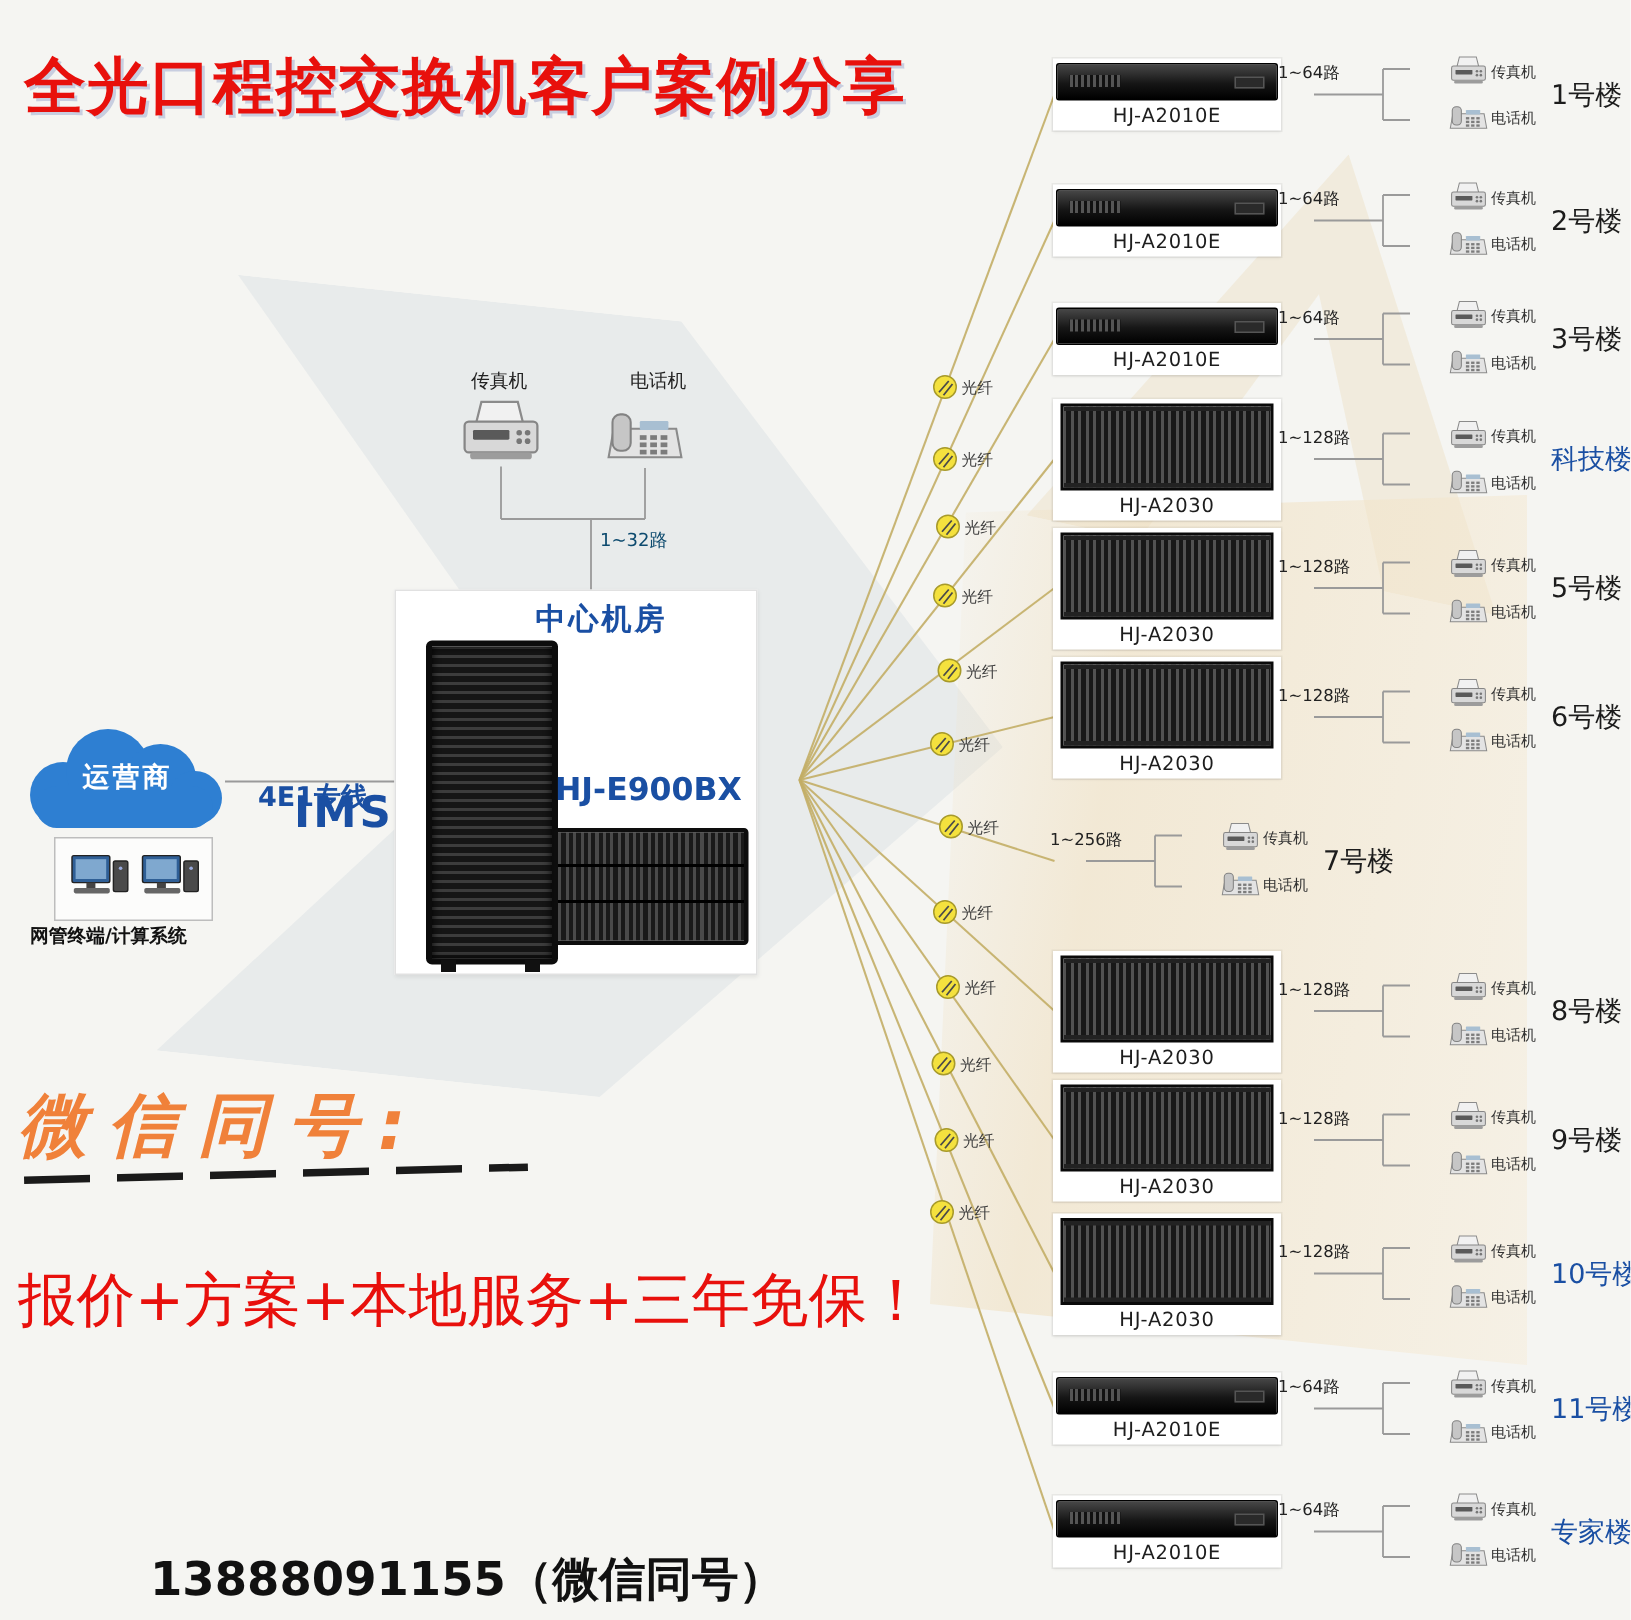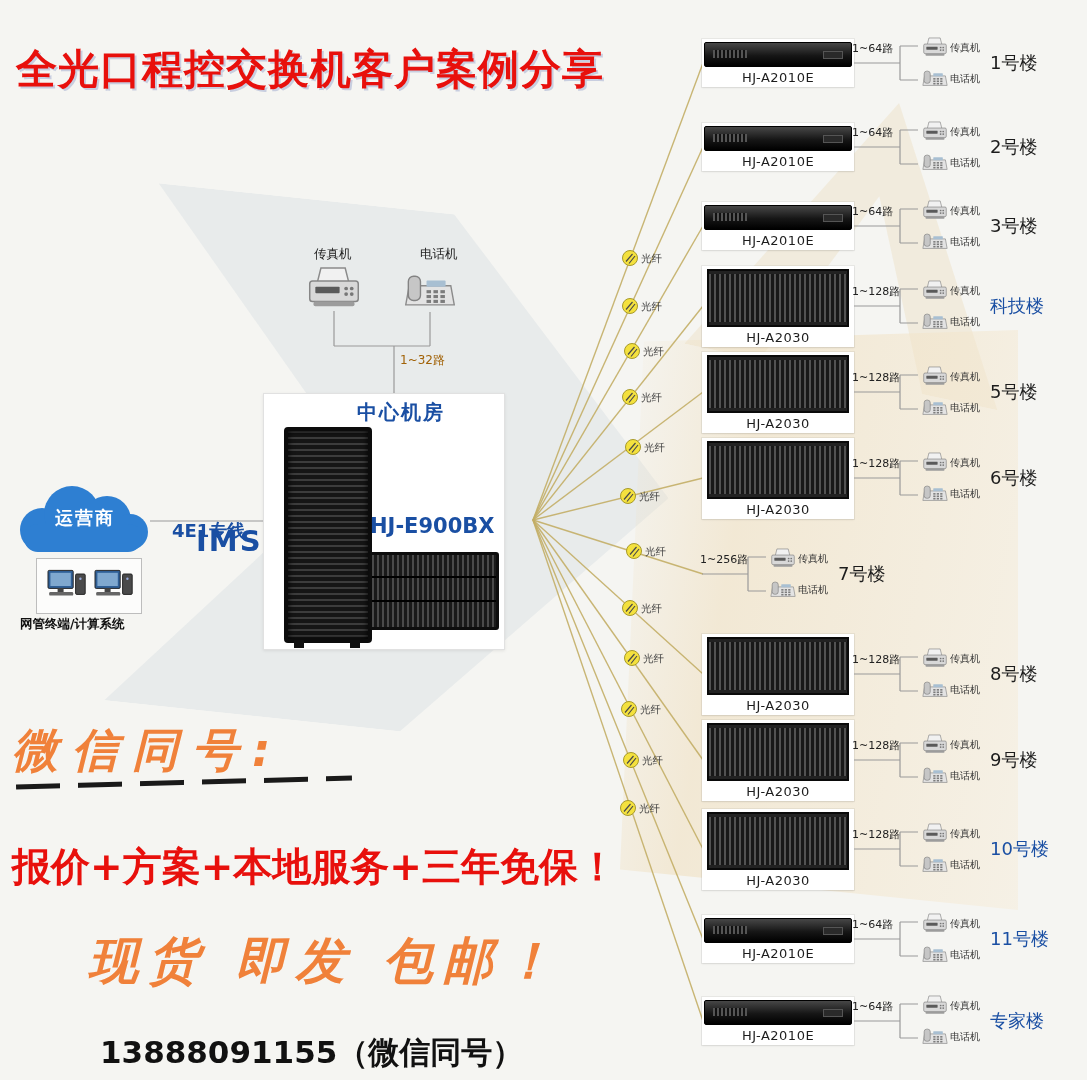--- a/index.html
+++ b/index.html
@@ -16,21 +16,21 @@
   .bg-chev2{left:710px;top:100px;width:320px;height:280px;opacity:.45;background:#eee1c4;
     clip-path:polygon(0 100%,50% 0,100% 100%,76% 100%,50% 34%,24% 100%);transform:rotate(12deg);}
   
   .overlay{position:absolute;left:0;top:0;z-index:1;pointer-events:none;}
   .fan path{stroke:var(--fiber_line,#c3ae66);stroke-width:1.4;fill:none;opacity:.9;}
   .copper path{stroke:var(--wire_gray,#9a9a9a);stroke-width:1.2;fill:none;}
   .fiberlabels text{font-size:10.5px;fill:#3f3f3f;}
   
   .title{position:absolute;left:16px;top:30px;z-index:3;font-size:41px;font-weight:800;
     color:var(--title_red,#e8100c);letter-spacing:1px;
-    text-shadow:2px 2px 0 rgba(40,70,160,.22);margin-top:12px;}
+    text-shadow:2px 2px 0 rgba(40,70,160,.22);}
   
   .cloud{position:absolute;left:10px;top:472px;width:150px;height:92px;z-index:2;}
   .cloud svg{position:absolute;inset:0;}
   .cloud-text{position:absolute;left:0;right:0;top:34px;text-align:center;color:#fff;
     font-size:18px;font-weight:bold;letter-spacing:2px;}
   .lbl-4e1{position:absolute;left:172px;top:496px;z-index:2;font-size:18px;font-weight:bold;
     color:var(--accent_blue,#1a4fa3);margin-top:23px;}
   .lbl-ims{position:absolute;left:196px;top:524px;z-index:2;font-size:29px;font-weight:bold;
     color:var(--accent_blue,#1a4fa3);letter-spacing:2px;}
   .ws{position:absolute;left:36px;top:558px;width:104px;height:54px;z-index:2;
@@ -52,58 +52,58 @@
     color:var(--accent_blue,#1a4fa3);}
   .subdev{position:absolute;left:105px;top:158px;width:124px;height:72px;border:3px solid #0d0d0d;
     border-radius:3px;background:repeating-linear-gradient(90deg,#4a4a4a 0 2px,#191919 2px 5px);}
   .subdev::before{content:"";position:absolute;left:0;right:0;top:21px;height:2px;background:#000;
     box-shadow:0 24px 0 #000;}
   .cfax{position:absolute;left:306px;top:266px;z-index:2;}
   .cphone{position:absolute;left:404px;top:270px;z-index:2;}
   .clabel{position:absolute;z-index:2;font-size:12.5px;color:#222;}
   .clabel.fx{left:314px;top:246px;}
   .clabel.ph{left:420px;top:246px;}
-  .cap32{position:absolute;left:400px;top:352px;z-index:2;font-size:12px;color:#a16207;}
+  .cap32{position:absolute;left:400px;top:352px;z-index:2;font-size:12px;color:#0c4a6e;}
   
   .row{position:absolute;left:702px;display:flex;align-items:center;z-index:2;}
   .devcard{width:152px;flex:none;background:#fff;display:flex;flex-direction:column;
     align-items:center;padding:3px 0 2px;
     box-shadow:0 0 0 1px rgba(0,0,0,.05),0 1px 2px rgba(0,0,0,.08);}
   .devname{font-size:13px;color:#1d1d1d;margin-top:3px;letter-spacing:.5px;}
   .dev{position:relative;flex:none;}
   .dev-1u{width:146px;height:23px;background:linear-gradient(#474747,#161616 55%,#000);
     border:1px solid #000;border-radius:2px;}
   .dev-1u::before{content:"";position:absolute;left:8px;top:7px;width:34px;height:8px;
     background:repeating-linear-gradient(90deg,#555 0 2px,#111 2px 4px);}
   .dev-1u::after{content:"";position:absolute;right:8px;top:8px;width:18px;height:6px;
     background:#2a2a2a;border:1px solid #555;}
   .dev-3u{width:138px;height:54px;border:2px solid #0a0a0a;
     background:repeating-linear-gradient(90deg,#525252 0 2px,#181818 2px 5px);
     box-shadow:inset 0 3px 0 #222,inset 0 -3px 0 #222;}
   .dev-6u{width:146px;height:74px;border:2px solid #0a0a0a;
     background:repeating-linear-gradient(90deg,#4e4e4e 0 2px,#161616 2px 5px);}
   .dev-6u::before{content:"";position:absolute;left:0;right:0;top:45%;height:8px;
     background:#2b2b2b;border-top:1px solid #000;border-bottom:1px solid #000;}
-  .wire{position:relative;width:68px;height:56px;flex:none;}
+  .wire{position:relative;width:68px;height:56px;flex:none;padding-left:44px;}
   .wire svg{position:absolute;inset:0;width:100%;height:100%;}
   .wire path{stroke:#9a9a9a;stroke-width:1.2;fill:none;}
   .cap{position:absolute;left:-2px;top:6px;font-size:11px;color:#222;white-space:nowrap;}
   .terms{display:flex;flex-direction:column;justify-content:center;gap:10px;flex:none;}
   .term{display:flex;align-items:center;gap:2px;}
   .ticon{width:26px;height:21px;flex:none;}
   .tlab{font-size:10px;color:#333;white-space:nowrap;}
   .bl{width:80px;padding-left:10px;font-size:18px;font-weight:normal;color:#1c1c1c;flex:none;}
   .bl.blue{color:var(--accent_blue,#1a4fa3);}
   
   .services{position:absolute;left:12px;top:720px;z-index:3;font-size:46px;font-weight:bold;
     font-style:italic;letter-spacing:14px;color:var(--orange,#f0813a);}
   .services-underline{position:absolute;left:16px;top:780px;width:336px;height:5px;z-index:3;
     background:repeating-linear-gradient(90deg,#1a1a1a 0 44px,transparent 44px 62px);
     transform:rotate(-1.5deg);}
-  .offer{position:absolute;left:12px;top:840px;z-index:3;font-size:39px;font-weight:700;
+  .offer{position:absolute;left:12px;top:840px;z-index:3;font-size:39px;font-weight:400;
     color:var(--title_red,#e8100c);text-align:right;}
   .stock{position:absolute;left:88px;top:928px;z-index:3;font-size:50px;font-weight:bold;
     font-style:italic;letter-spacing:10px;color:var(--orange,#f0813a);}
   .phoneline{position:absolute;left:100px;top:1032px;z-index:3;font-size:31px;font-weight:bold;
     color:#111;}
 </style>
 </head>
 <body>
 
 <div class="canvas">
@@ -579,16 +579,15 @@
           </svg>
           <span class="tlab">电话机</span>
         </div>
     </div>
     <div class="bl blue">专家楼</div>
   </div>
 
   <div class="services">微信同号:</div>
   <div class="services-underline"></div>
   <div class="offer">报价+方案+本地服务+三年免保！</div>
-  <div class="stock">现货 即发 包邮！</div>
   <div class="phoneline">13888091155（微信同号）</div>
 
 </div>
 
 </body></html>

